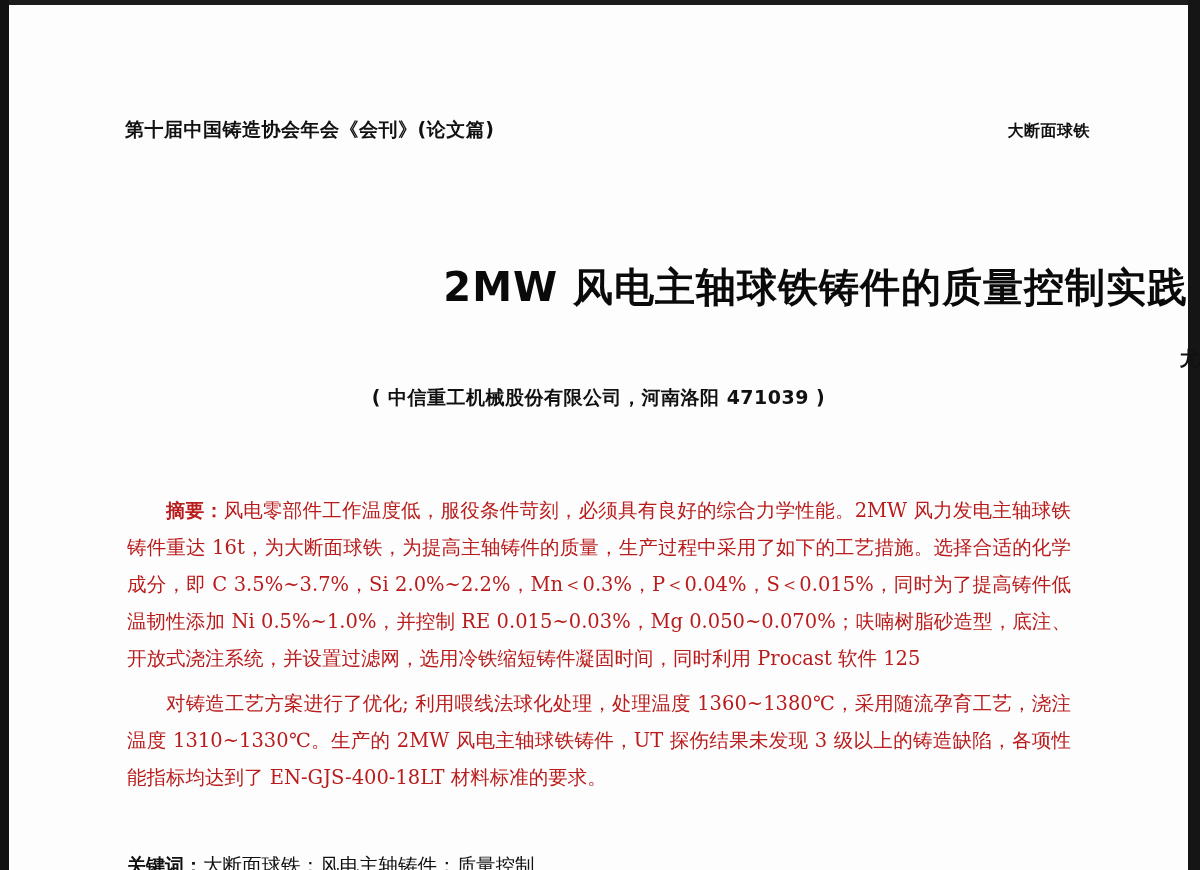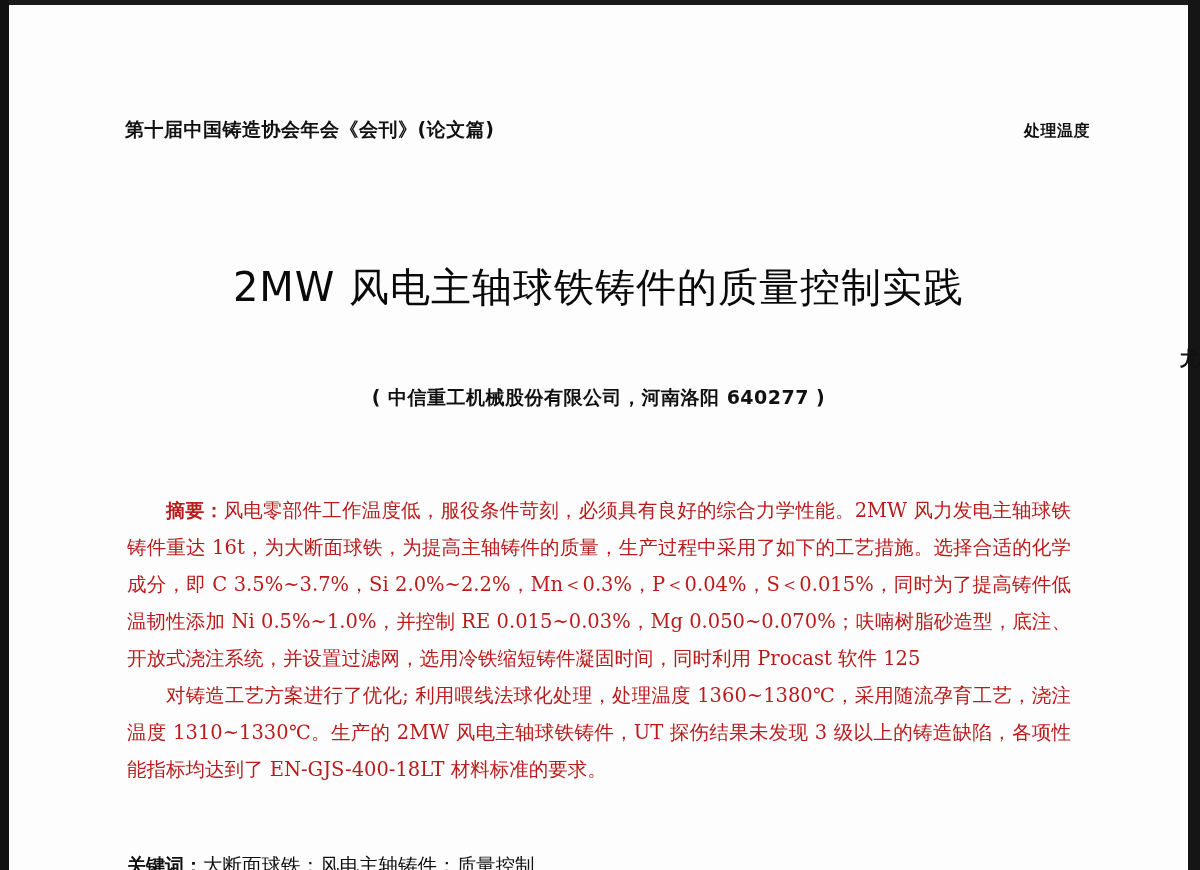--- a/index.html
+++ b/index.html
@@ -71,23 +71,23 @@
     letter-spacing: 0.5px;
     color: #111;
   }
 
   
   .title {
     position: absolute;
     top: 255px;
     left: 0;
     width: 1179px;
-    text-align: center;
+    text-align: right;
     font-family: "DejaVu Sans", sans-serif;
-    font-weight: normal;
+    font-weight: bold;
     font-size: 40px;
     letter-spacing: 1px;
     color: #0a0a0a;
   }
   .author {
     position: absolute;
     top: 340px;
     left: 0;
     width: 1179px;
     text-align: right;
@@ -123,21 +123,21 @@
     font-size: 19.5px;
     line-height: 37px;
     text-align: justify;
     color: #b91c1c;
     margin: 0 0 0 0;
   }
   .para.indent {
     text-indent: 2em;
   }
   .para + .para {
-    margin-top: 0px;
+    margin-top: 8px;
   }
   .label-bold {
     font-family: "DejaVu Sans", sans-serif;
     font-weight: bold;
     font-size: 19px;
   }
   .keywords {
     position: absolute;
     left: 118px;
     top: 845px;
@@ -155,26 +155,26 @@
 
 <div class="page">
   <div class="edge-top"></div>
   <div class="edge-left"></div>
   <div class="edge-right"></div>
 
   <div class="content">
 
     <div class="running-head">
       <div class="rh-left">第十届中国铸造协会年会《会刊》(论文篇)</div>
-      <div class="rh-right">处理温度</div>
+      <div class="rh-right">大断面球铁</div>
     </div>
 
     <div class="title">2MW 风电主轴球铁铸件的质量控制实践</div>
     <div class="author">尤 明</div>
-    <div class="affiliation">( 中信重工机械股份有限公司，河南洛阳 640277 )</div>
+    <div class="affiliation">( 中信重工机械股份有限公司，河南洛阳 471039 )</div>
 
     <div class="body-block">
       <p class="para indent"><span class="label-bold">摘要：</span><span>风电零部件工作温度低，服役条件苛刻，必须具有良好的综合力学性能。2MW 风力发电主轴球铁铸件重达 16t，为大断面球铁，为提高主轴铸件的质量，生产过程中采用了如下的工艺措施。选择合适的化学成分，即 C 3.5%~3.7%，Si 2.0%~2.2%，Mn＜0.3%，P＜0.04%，S＜0.015%，同时为了提高铸件低温韧性添加 Ni 0.5%~1.0%，并控制 RE 0.015~0.03%，Mg 0.050~0.070%；呋喃树脂砂造型，底注、开放式浇注系统，并设置过滤网，选用冷铁缩短铸件凝固时间，同时利用 Procast 软件 125</span></p>
       <p class="para indent">对铸造工艺方案进行了优化; 利用喂线法球化处理，处理温度 1360~1380℃，采用随流孕育工艺，浇注温度 1310~1330℃。生产的 2MW 风电主轴球铁铸件，UT 探伤结果未发现 3 级以上的铸造缺陷，各项性能指标均达到了 EN-GJS-400-18LT 材料标准的要求。</p>
     </div>
 
     <div class="keywords"><span class="label-bold">关键词：</span><span>大断面球铁；风电主轴铸件；质量控制</span></div>
 
   </div>
 </div>

